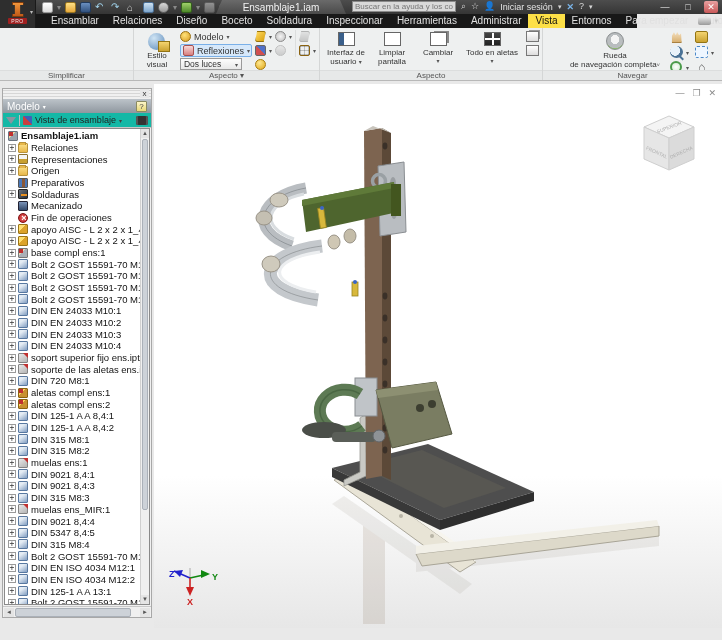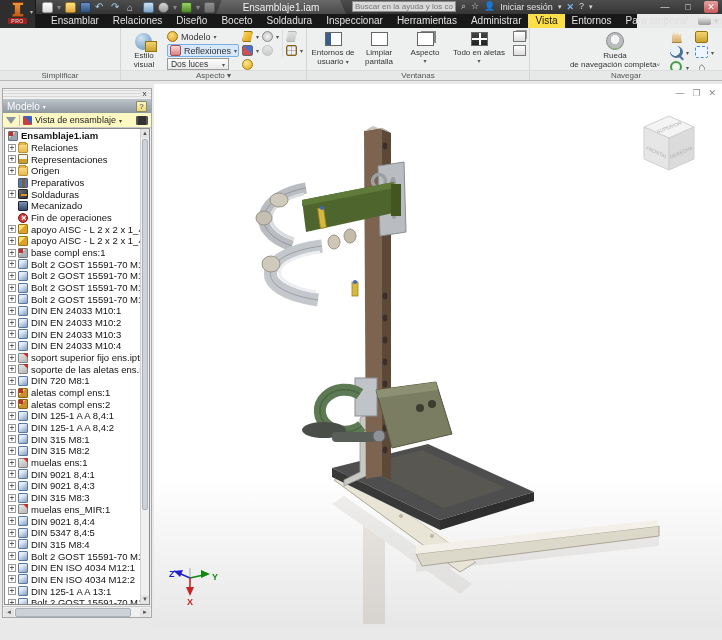--- a/index.html
+++ b/index.html
@@ -114,21 +114,21 @@
   
   .panel { position:absolute; left:2px; top:88px; width:150px; height:530px; background:#f0f0f0;
     border:1px solid #a8a8a8; z-index:20; display:flex; flex-direction:column; }
   .pdrag { height:10px; position:relative; background:repeating-linear-gradient(#f0f0f0 0 1px,#d6d6d6 1px 2px,#f0f0f0 2px 3px); }
   .pdrag .pclose { position:absolute; right:2px; top:0; font-size:8px; line-height:9px; color:#333; width:9px; text-align:center; background:#e8e8e8; }
   .phead { height:14px; background:linear-gradient(#bcc3c9,#8f979f); color:#fff; font-size:10px;
     display:flex; align-items:center; padding:0 4px; gap:3px; }
   .phead .drop { font-size:6px; }
   .phelp { margin-left:auto; width:11px; height:11px; background:linear-gradient(#fdf6c8,#e8d878); border:1px solid #8a8a60;
     font-size:8px; color:#444; text-align:center; line-height:10px; border-radius:1px; }
-  .ptool { height:15px; display:flex; align-items:center; gap:3px; padding:0 3px; background:#fef9c3; border-bottom:1px solid #c8c8c8; }
+  .ptool { height:15px; display:flex; align-items:center; gap:3px; padding:0 3px; background:#14b8a6; border-bottom:1px solid #c8c8c8; }
   .funnel { width:0; height:0; border-left:5px solid transparent; border-right:5px solid transparent; border-top:7px solid #8a94a0; }
   .vsep { width:1px; height:11px; background:#c0c0c0; }
   .vmico { width:9px; height:9px; background:linear-gradient(45deg,#c84040 50%,#4060b8 50%); border-radius:1px; }
   .ptool .vlabel { font-size:9px; color:#222; white-space:nowrap; }
   .ptool .drop { font-size:6px; color:#444; }
   .binoc { margin-left:auto; width:12px; height:9px; background:#333; border-radius:2px;
     box-shadow:inset 4px 0 0 -2px #555, inset -4px 0 0 -2px #555; }
   .treebox { position:relative; flex:1; background:#fff; border:1px solid #8a8a8a; margin:0 1px 1px 1px; overflow:hidden; }
   .tree { position:absolute; left:0; top:0; right:9px; bottom:0; overflow:hidden; padding-top:1px; }
   .trow { display:flex; align-items:center; height:11.68px; font-size:9.5px; color:#111;
@@ -324,51 +324,51 @@
             <span class="sicon ic-texture"></span>
             <span class="drop8">▾</span>
           </div>
       </div>
       <div class="glabel">Aspecto ▾</div>
     </div>
 
     <div class="rgroup" style="width:223px">
       <div class="medbtn">
         <div class="micon m-ui"></div>
-        <span>Entornos de</span>
+        <span>Interfaz de</span>
         <span><span>usuario</span> <span class="drop8">▾</span></span>
       </div>
       <div class="medbtn">
         <div class="micon"></div>
         <span>Limpiar</span>
         <span>pantalla</span>
       </div>
       <div class="medbtn">
         <div class="micon m-switch"></div>
-        <span>Aspecto</span>
+        <span>Cambiar</span>
         <span class="drop8">▾</span>
       </div>
       <div class="medbtn" style="width:62px">
         <div class="micon m-tile"></div>
         <span>Todo en aletas</span>
         <span class="drop8">▾</span>
       </div>
       <div class="smallcol">
         <div class="smallrow">
             <span class="mini" style="box-shadow:2px -2px 0 -1px #999"></span>
           </div>
         <div class="smallrow">
             <span class="mini"></span>
           </div>
       </div>
-      <div class="glabel">Ventanas</div>
+      <div class="glabel">Aspecto</div>
     </div>
 
     <div class="rgroup" style="flex:1;border-right:none">
-      <div class="bigbtn" style="width:102px;margin-left:31px">
+      <div class="bigbtn" style="width:102px;margin-left:18px">
         <div class="bicon b-wheel"></div>
         <span>Rueda</span>
         <span><span>de navegación completa</span><span class="drop8">˅</span></span>
       </div>
       <div class="navgrid">
         <span class="nicon n-hand"></span>
           <span></span>
         <span class="nicon n-cam"></span>
           <span></span>
         <span class="nicon n-zoom"></span>

